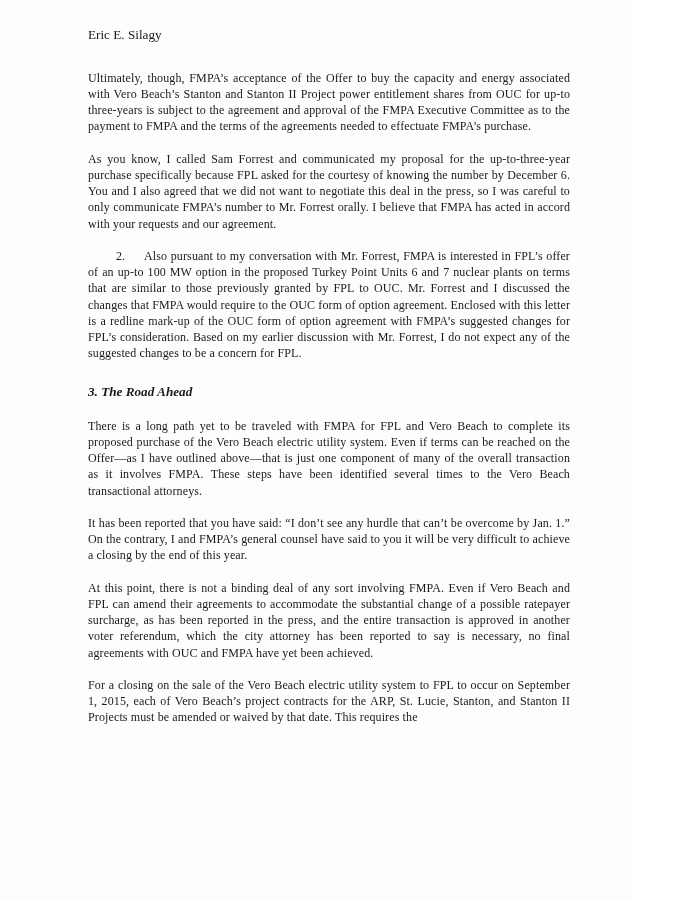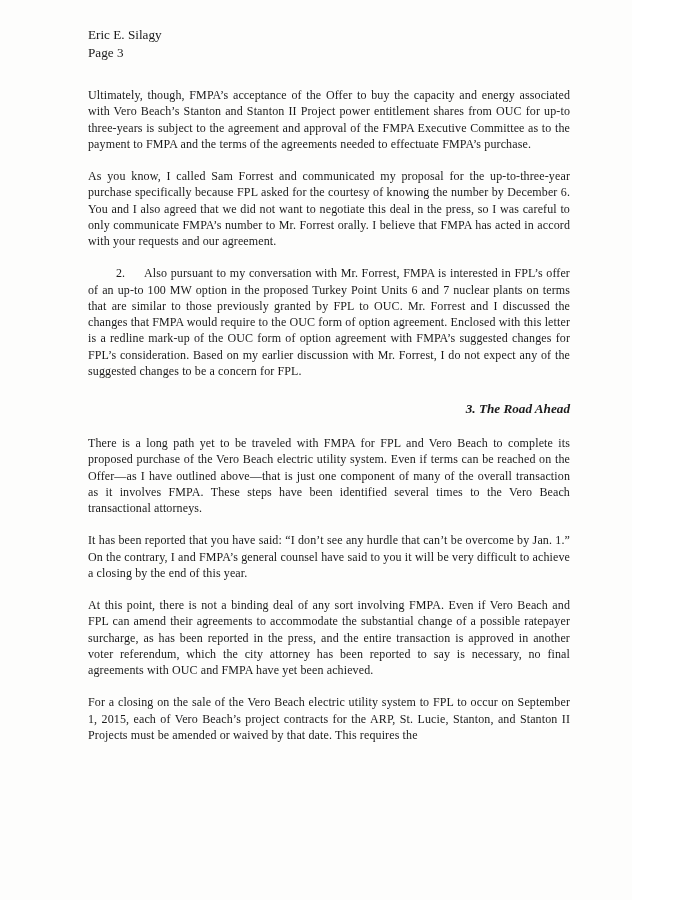--- a/index.html
+++ b/index.html
@@ -39,35 +39,34 @@
   }
   .numbered {
     margin-bottom: 16px;
   }
   .num-label {
     display: inline-block;
     width: 56px;
     text-indent: 28px;
   }
   .section-heading {
-    text-align: right;
+    text-align: left;
     font-weight: bold;
     font-style: italic;
     font-size: 13.2px;
     margin: 22px 0 18px 0;
   }
 </style>
 </head>
 <body>
 
 <div class="page">
 
   <div class="letterhead">
     <div>Eric E. Silagy</div>
-    <div>Page 3</div>
   </div>
 
   <p class="body-block">Ultimately, though, FMPA’s acceptance of the Offer to buy the capacity and energy associated with Vero Beach’s Stanton and Stanton II Project power entitlement shares from OUC for up-to three-years is subject to the agreement and approval of the FMPA Executive Committee as to the payment to FMPA and the terms of the agreements needed to effectuate FMPA’s purchase.</p>
 
   <p class="body-block">As you know, I called Sam Forrest and communicated my proposal for the up-to-three-year purchase specifically because FPL asked for the courtesy of knowing the number by December 6. You and I also agreed that we did not want to negotiate this deal in the press, so I was careful to only communicate FMPA’s number to Mr. Forrest orally. I believe that FMPA has acted in accord with your requests and our agreement.</p>
 
   <p class="body-block numbered">
     <span class="num-label">2.</span><span>Also pursuant to my conversation with Mr. Forrest, FMPA is interested in FPL’s offer of an up-to 100 MW option in the proposed Turkey Point Units 6 and 7 nuclear plants on terms that are similar to those previously granted by FPL to OUC. Mr. Forrest and I discussed the changes that FMPA would require to the OUC form of option agreement. Enclosed with this letter is a redline mark-up of the OUC form of option agreement with FMPA’s suggested changes for FPL’s consideration. Based on my earlier discussion with Mr. Forrest, I do not expect any of the suggested changes to be a concern for FPL.</span>
   </p>
 

